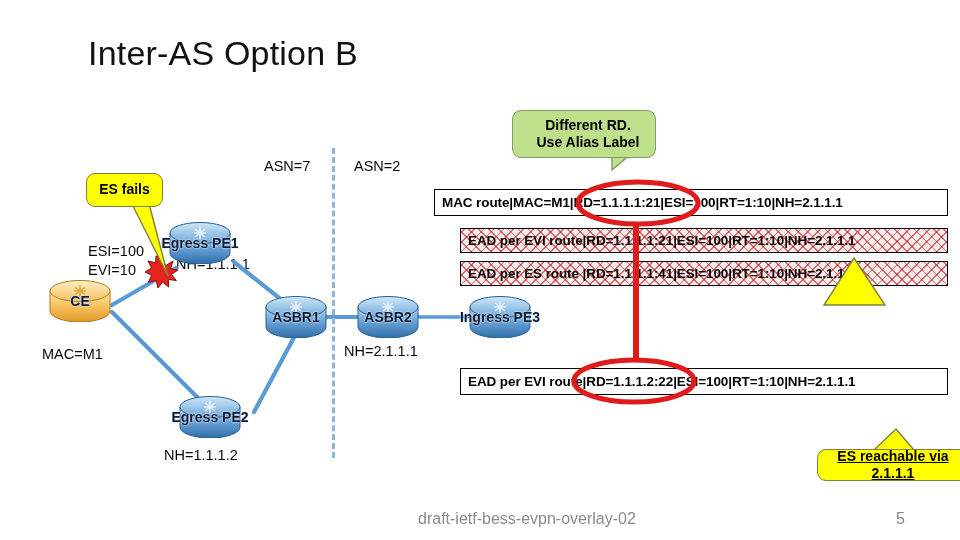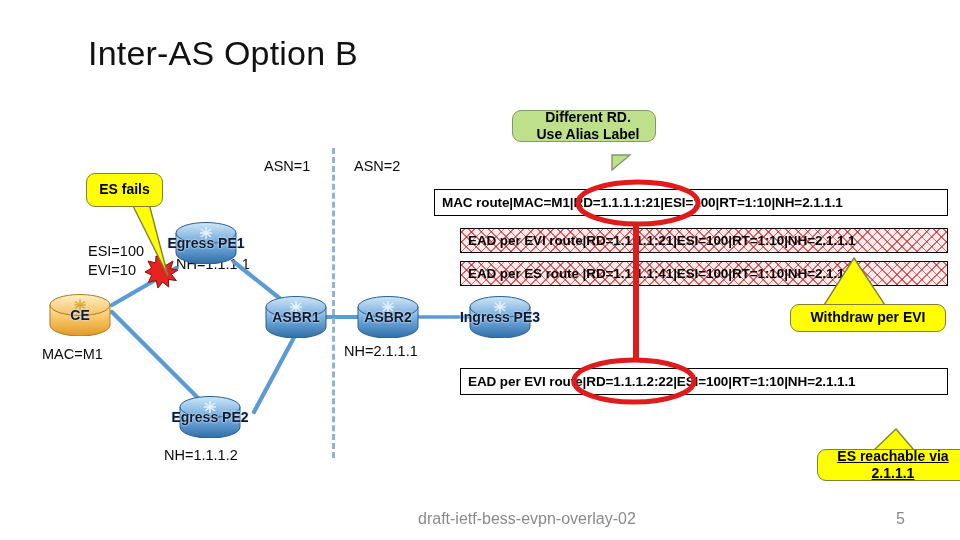--- a/index.html
+++ b/index.html
@@ -92,24 +92,24 @@
       <line x1="238" y1="412" x2="282" y2="330"></line>
 
       <line x1="310" y1="317" x2="342" y2="317"></line>
 
       <line x1="402" y1="317" x2="452" y2="317" stroke-width="3.6"></line>
     </g>
   </svg>
 
   <div class="asdiv" style="left:316px;top:148px;height:310px;"></div>
 
-  <div class="lbl" style="left:248px;top:158px;">ASN=1</div>
+  <div class="lbl" style="left:248px;top:158px;">ASN=7</div>
   <div class="lbl" style="left:338px;top:158px;">ASN=2</div>
 
-  <div class="router" style="left:32px;top:294px;width:64px;height:42px;">
+  <div class="router" style="left:32px;top:280px;width:64px;height:42px;">
     <svg width="64" height="42" viewBox="0 0 64 42">
       <defs>
         <linearGradient id="gce" x1="0" y1="0" x2="0" y2="1">
           <stop offset="0" stop-color="#ffe7ad"></stop>
             <stop offset=".45" stop-color="#f8c463"></stop>
           <stop offset="1" stop-color="#e09a28"></stop>
         </linearGradient>
         <linearGradient id="gcetop" x1="0" y1="0" x2="0" y2="1">
           <stop offset="0" stop-color="#ffeec4"></stop>
             <stop offset="1" stop-color="#f5c165"></stop>
@@ -117,21 +117,21 @@
       </defs>
       <path d="M2,11 h60 v20 a30,11 0 0 1 -60,0 z" fill="url(#gce)" stroke="#b4791a" stroke-width="1"></path>
       <ellipse cx="32" cy="11" rx="30" ry="10.5" fill="url(#gcetop)" stroke="#b4791a" stroke-width="1"></ellipse>
       <g stroke="#d8a43c" stroke-width="1.5" fill="none" opacity=".95">
         <path d="M32,5.5 v11 M26.5,11 h11 M27,7.5 l10,7 M37,7.5 l-10,7"></path>
       </g>
     </svg>
     <span class="rname">CE</span>
   </div>
 
-  <div class="router" style="left:158px;top:222px;width:64px;height:42px;">
+  <div class="router" style="left:152px;top:222px;width:64px;height:42px;">
     <svg width="64" height="42" viewBox="0 0 64 42">
       <defs>
         <linearGradient id="gb" x1="0" y1="0" x2="0" y2="1">
           <stop offset="0" stop-color="#b9d9f3"></stop>
             <stop offset=".45" stop-color="#6ba4d8"></stop>
           <stop offset="1" stop-color="#2f6ea8"></stop>
         </linearGradient>
         <linearGradient id="gbtop" x1="0" y1="0" x2="0" y2="1">
           <stop offset="0" stop-color="#cfe6f8"></stop>
             <stop offset="1" stop-color="#6ea7da"></stop>
@@ -234,32 +234,29 @@
 
     <path d="M112,196 L152,276 L131,196 Z" fill="#ffff00" stroke="#7f7f3f" stroke-width="1.4"></path>
 
     <path d="M596,155 L614,155 L596,170 Z" fill="#bfe08a" stroke="#7f9a64" stroke-width="1.4"></path>
 
     <path d="M838,258 L869,305 L808,305 Z" fill="#ffff00" stroke="#7f7f3f" stroke-width="1.4"></path>
 
     <path d="M880,429 L898,450 L858,450 Z" fill="#ffff00" stroke="#7f7f3f" stroke-width="1.4"></path>
   </svg>
 
-  <div class="callout green" style="left:496px;top:110px;width:144px;height:32px;padding-left:8px;">
+  <div class="callout green" style="left:496px;top:110px;width:144px;height:48px;padding-left:8px;">
     <span class="ln">Different RD.</span>
     <span class="ln">Use Alias Label</span>
   </div>
 
   <div class="callout yellow" style="left:70px;top:173px;width:77px;height:34px;">
     <span class="ln">ES fails</span>
   </div>
 
-  <div class="callout yellow" style="left:774px;top:304px;width:156px;height:28px;">
-    <span class="ln">Withdraw per EVI</span>
-  </div>
 
   <div class="callout yellow" style="left:801px;top:449px;width:152px;height:32px;text-decoration:underline;">
     <span class="ln">ES reachable via</span>
     <span class="ln">2.1.1.1</span>
   </div>
 
   <div class="foot" style="left:402px;top:510px;">draft-ietf-bess-evpn-overlay-02</div>
   <div class="foot" style="left:880px;top:510px;">5</div>
 
 </div>

